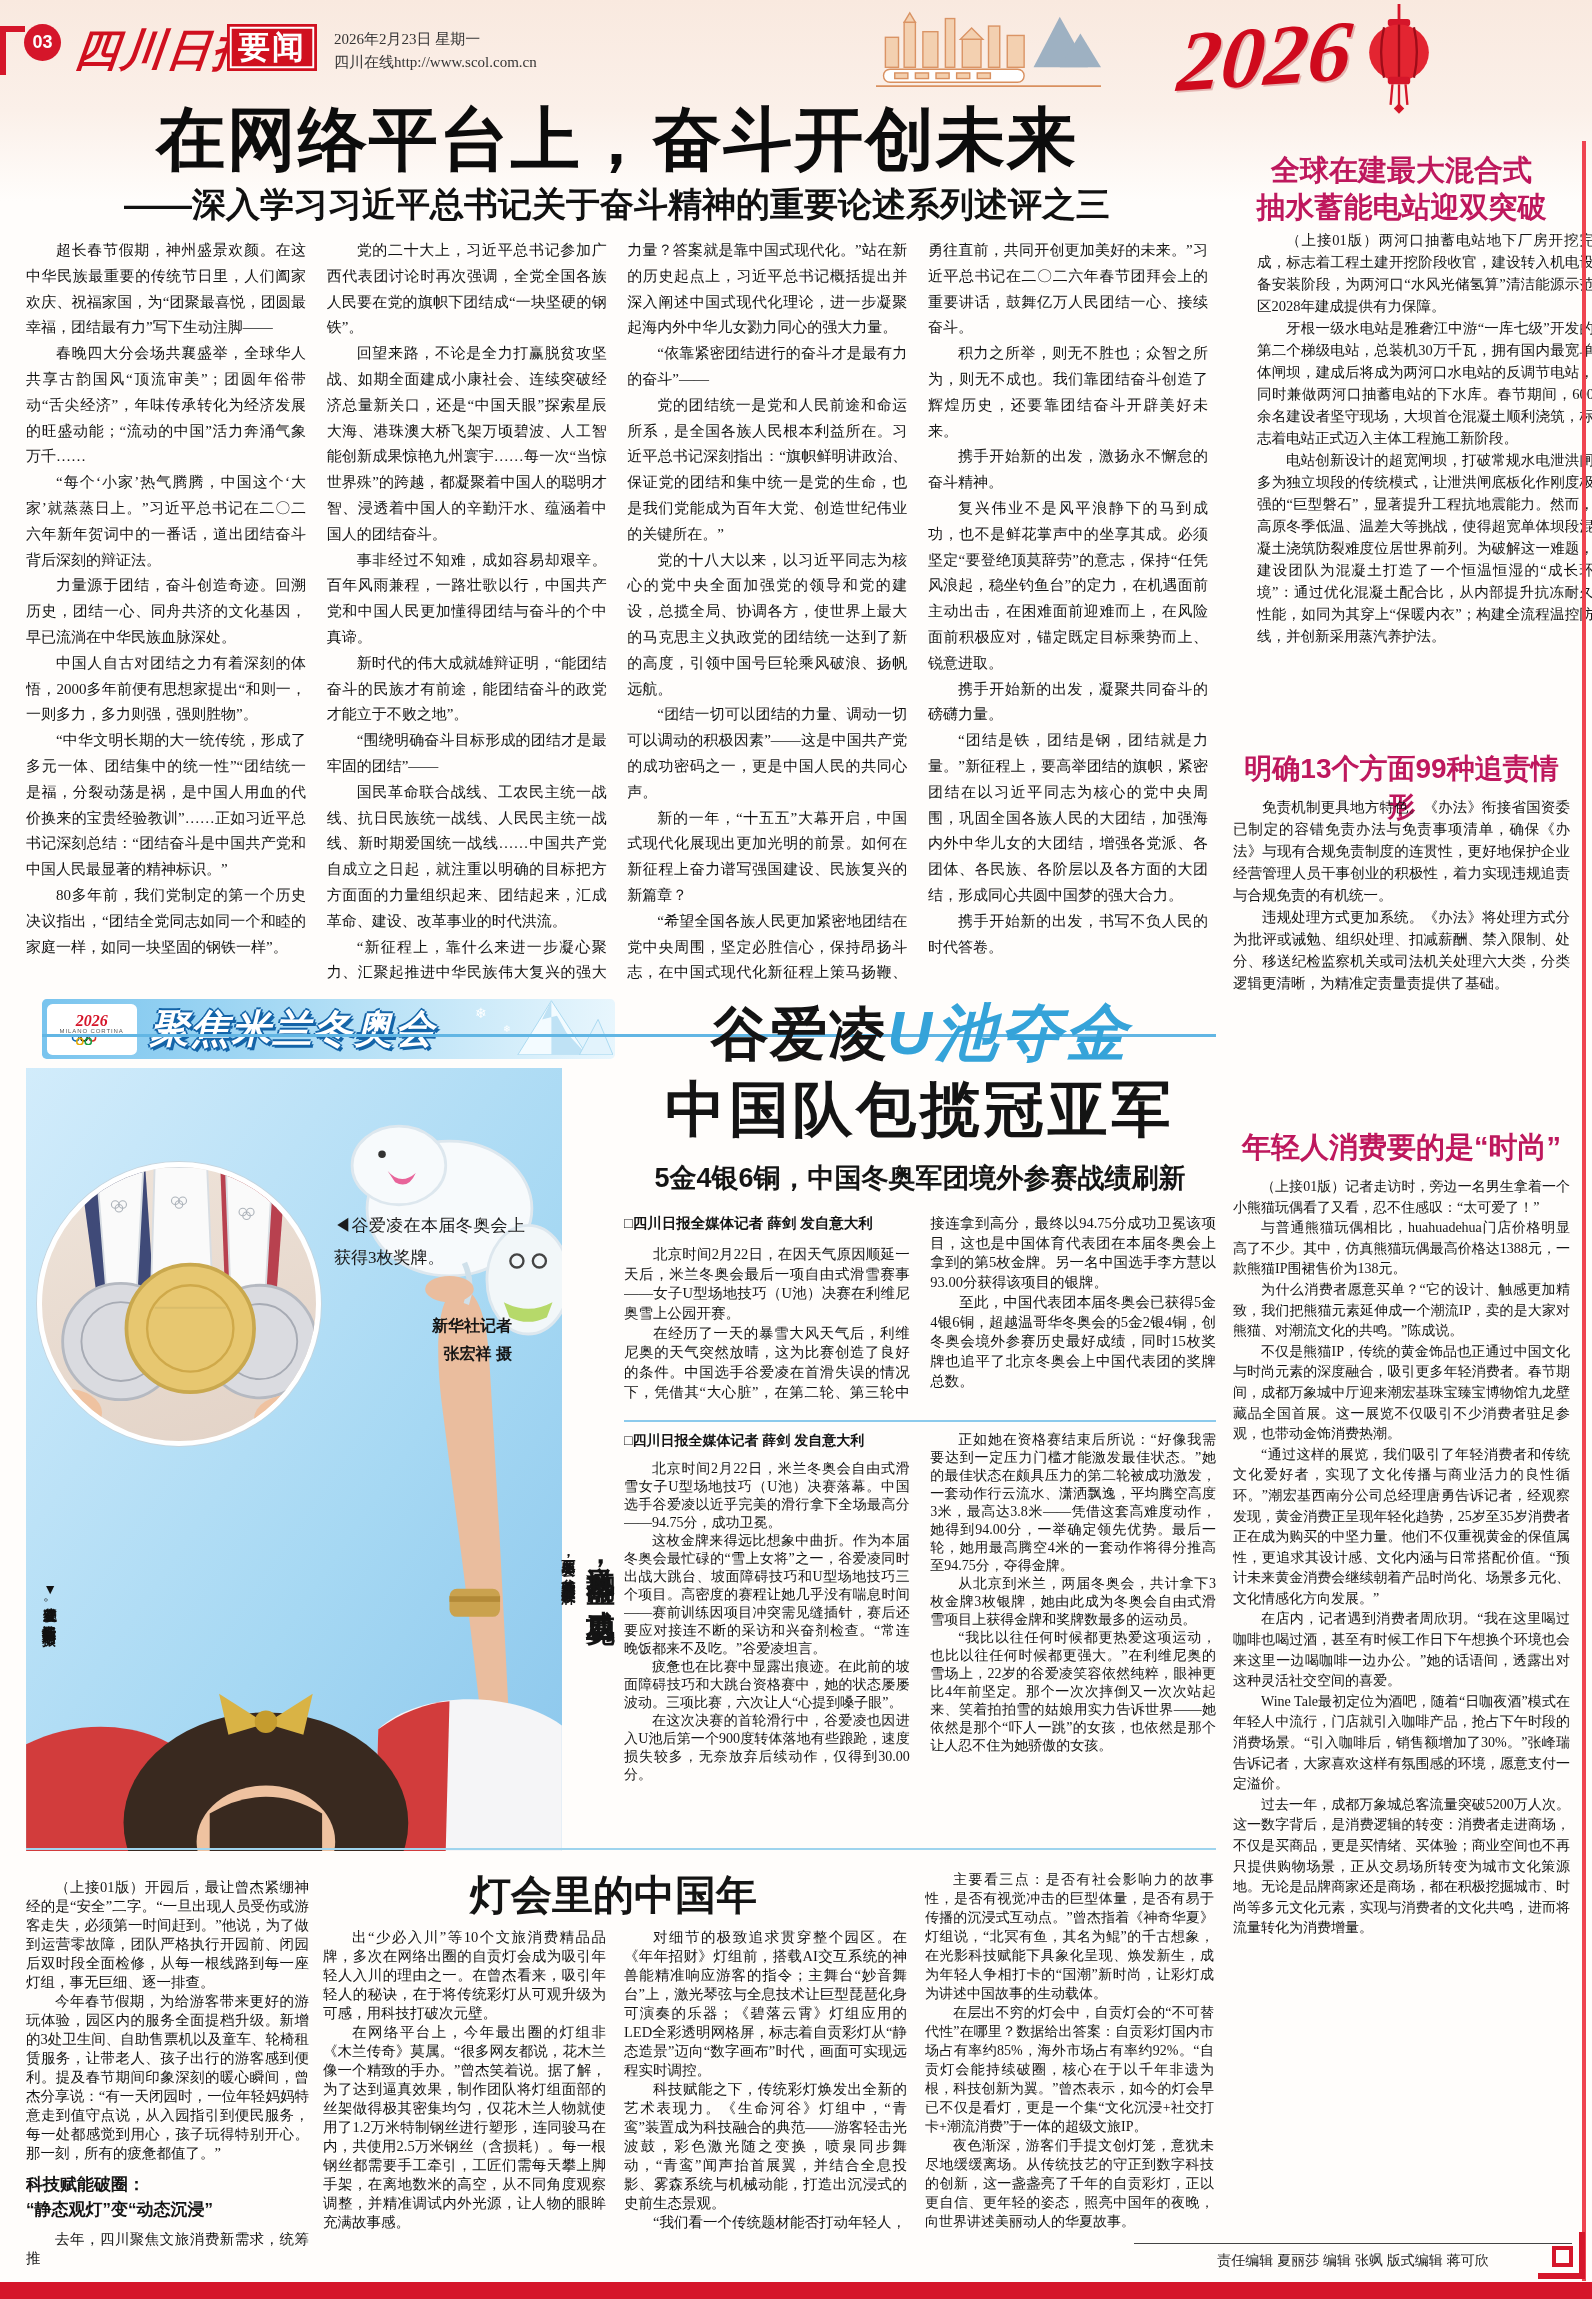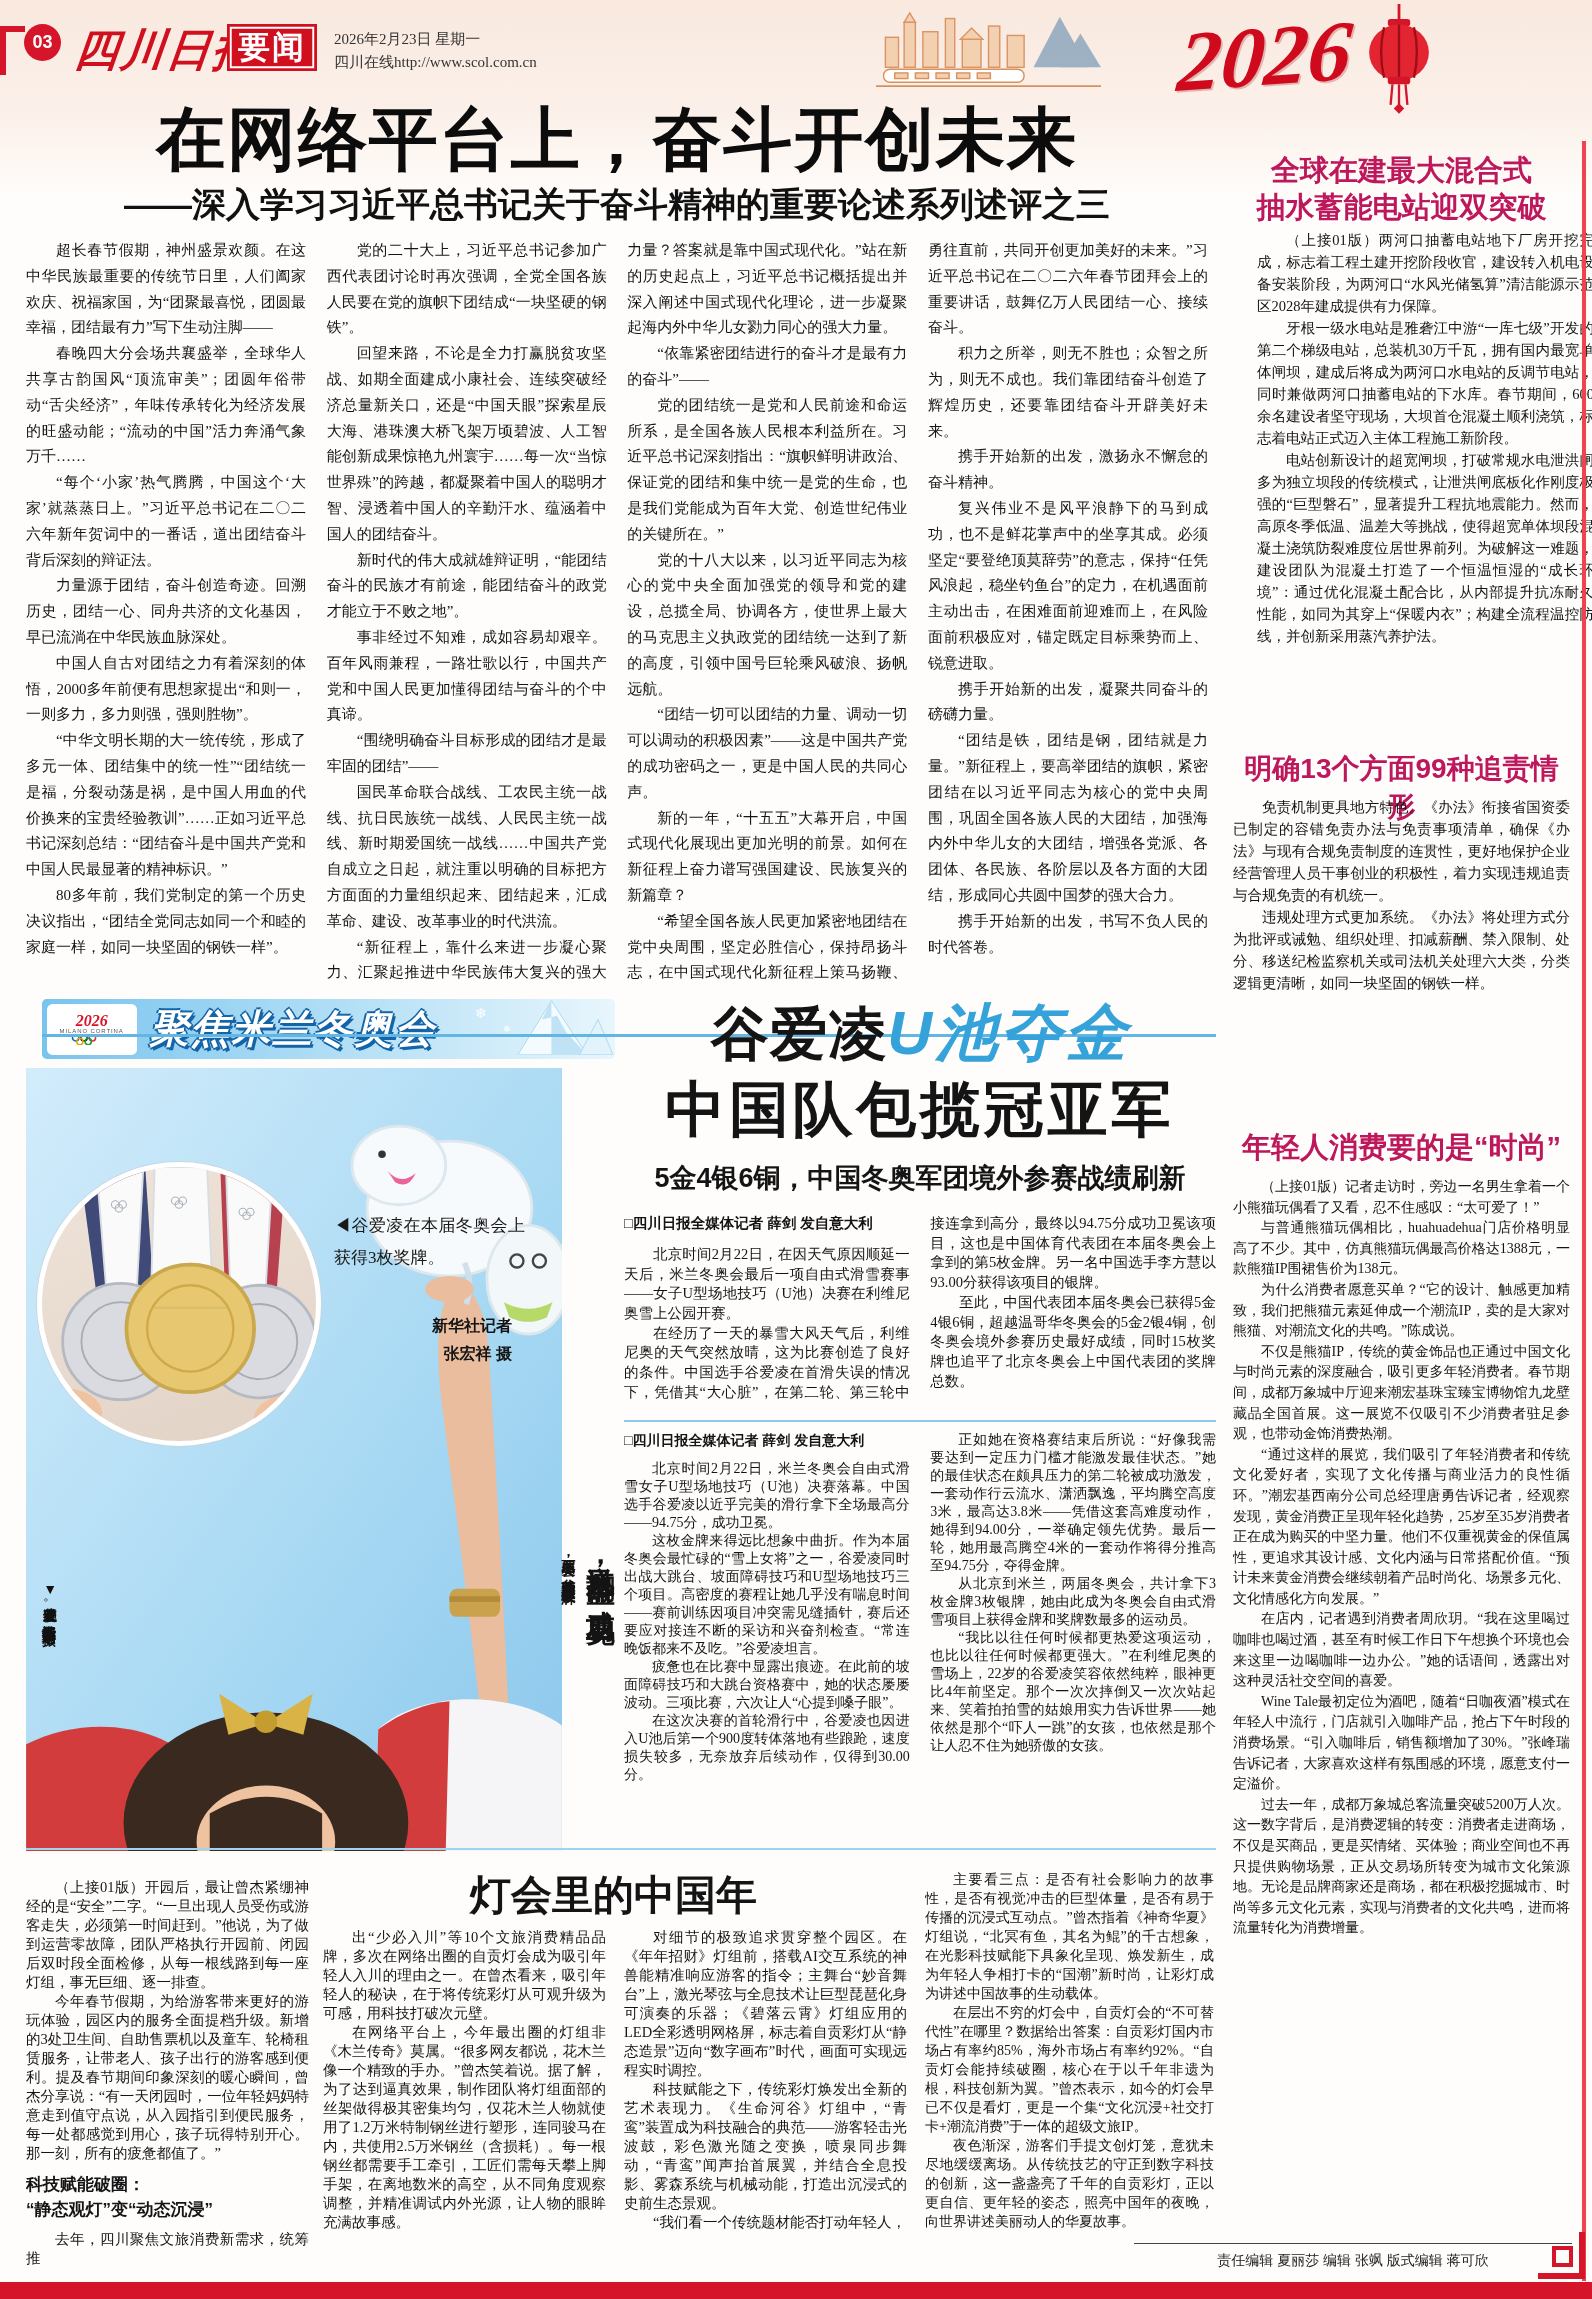--- a/index.html
+++ b/index.html
@@ -175,22 +175,22 @@
     <div>
         <p class="para">超长春节假期，神州盛景欢颜。在这中华民族最重要的传统节日里，人们阖家欢庆、祝福家国，为“团聚最喜悦，团圆最幸福，团结最有力”写下生动注脚——</p>
         <p class="para">春晚四大分会场共襄盛举，全球华人共享古韵国风“顶流审美”；团圆年俗带动“舌尖经济”，年味传承转化为经济发展的旺盛动能；“流动的中国”活力奔涌气象万千……</p>
         <p class="para">“每个‘小家’热气腾腾，中国这个‘大家’就蒸蒸日上。”习近平总书记在二〇二六年新年贺词中的一番话，道出团结奋斗背后深刻的辩证法。</p>
         <p class="para">力量源于团结，奋斗创造奇迹。回溯历史，团结一心、同舟共济的文化基因，早已流淌在中华民族血脉深处。</p>
         <p class="para">中国人自古对团结之力有着深刻的体悟，2000多年前便有思想家提出“和则一，一则多力，多力则强，强则胜物”。</p>
         <p class="para">“中华文明长期的大一统传统，形成了多元一体、团结集中的统一性”“团结统一是福，分裂动荡是祸，是中国人用血的代价换来的宝贵经验教训”……正如习近平总书记深刻总结：“团结奋斗是中国共产党和中国人民最显著的精神标识。”</p>
         <p class="para">80多年前，我们党制定的第一个历史决议指出，“团结全党同志如同一个和睦的家庭一样，如同一块坚固的钢铁一样”。</p>
         <p class="para">党的二十大上，习近平总书记参加广西代表团讨论时再次强调，全党全国各族人民要在党的旗帜下团结成“一块坚硬的钢铁”。</p>
         <p class="para">回望来路，不论是全力打赢脱贫攻坚战、如期全面建成小康社会、连续突破经济总量新关口，还是“中国天眼”探索星辰大海、港珠澳大桥飞架万顷碧波、人工智能创新成果惊艳九州寰宇……每一次“当惊世界殊”的跨越，都凝聚着中国人的聪明才智、浸透着中国人的辛勤汗水、蕴涵着中国人的团结奋斗。</p>
+        <p class="para">事非经过不知难，成如容易却艰辛。百年风雨兼程，一路壮歌以行，中国共产党和中国人民更加懂得团结与奋斗的个中真谛。</p>
         <p class="para">新时代的伟大成就雄辩证明，“能团结奋斗的民族才有前途，能团结奋斗的政党才能立于不败之地”。</p>
-        <p class="para">事非经过不知难，成如容易却艰辛。百年风雨兼程，一路壮歌以行，中国共产党和中国人民更加懂得团结与奋斗的个中真谛。</p>
         <p class="para">“围绕明确奋斗目标形成的团结才是最牢固的团结”——</p>
         <p class="para">国民革命联合战线、工农民主统一战线、抗日民族统一战线、人民民主统一战线、新时期爱国统一战线……中国共产党自成立之日起，就注重以明确的目标把方方面面的力量组织起来、团结起来，汇成革命、建设、改革事业的时代洪流。</p>
         <p class="para">“新征程上，靠什么来进一步凝心聚力、汇聚起推进中华民族伟大复兴的强大力量？答案就是靠中国式现代化。”站在新的历史起点上，习近平总书记概括提出并深入阐述中国式现代化理论，进一步凝聚起海内外中华儿女勠力同心的强大力量。</p>
         <p class="para">“依靠紧密团结进行的奋斗才是最有力的奋斗”——</p>
         <p class="para">党的团结统一是党和人民前途和命运所系，是全国各族人民根本利益所在。习近平总书记深刻指出：“旗帜鲜明讲政治、保证党的团结和集中统一是党的生命，也是我们党能成为百年大党、创造世纪伟业的关键所在。”</p>
         <p class="para">党的十八大以来，以习近平同志为核心的党中央全面加强党的领导和党的建设，总揽全局、协调各方，使世界上最大的马克思主义执政党的团结统一达到了新的高度，引领中国号巨轮乘风破浪、扬帆远航。</p>
         <p class="para">“团结一切可以团结的力量、调动一切可以调动的积极因素”——这是中国共产党的成功密码之一，更是中国人民的共同心声。</p>
         <p class="para">新的一年，“十五五”大幕开启，中国式现代化展现出更加光明的前景。如何在新征程上奋力谱写强国建设、民族复兴的新篇章？</p>
         <p class="para">“希望全国各族人民更加紧密地团结在党中央周围，坚定必胜信心，保持昂扬斗志，在中国式现代化新征程上策马扬鞭、勇往直前，共同开创更加美好的未来。”习近平总书记在二〇二六年春节团拜会上的重要讲话，鼓舞亿万人民团结一心、接续奋斗。</p>
         <p class="para">积力之所举，则无不胜也；众智之所为，则无不成也。我们靠团结奋斗创造了辉煌历史，还要靠团结奋斗开辟美好未来。</p>
@@ -209,21 +209,21 @@
   </div>
   <div class="sb-body" id="artA-body">
       <p class="para">（上接01版）两河口抽蓄电站地下厂房开挖完成，标志着工程土建开挖阶段收官，建设转入机电设备安装阶段，为两河口“水风光储氢算”清洁能源示范区2028年建成提供有力保障。</p>
       <p class="para">牙根一级水电站是雅砻江中游“一库七级”开发的第二个梯级电站，总装机30万千瓦，拥有国内最宽单体闸坝，建成后将成为两河口水电站的反调节电站，同时兼做两河口抽蓄电站的下水库。春节期间，600余名建设者坚守现场，大坝首仓混凝土顺利浇筑，标志着电站正式迈入主体工程施工新阶段。</p>
       <p class="para">电站创新设计的超宽闸坝，打破常规水电泄洪闸多为独立坝段的传统模式，让泄洪闸底板化作刚度极强的“巨型磐石”，显著提升工程抗地震能力。然而，高原冬季低温、温差大等挑战，使得超宽单体坝段混凝土浇筑防裂难度位居世界前列。为破解这一难题，建设团队为混凝土打造了一个恒温恒湿的“成长环境”：通过优化混凝土配合比，从内部提升抗冻耐久性能，如同为其穿上“保暖内衣”；构建全流程温控防线，并创新采用蒸汽养护法。</p>
     </div>
 
   <div class="sb-title" id="artB-title">明确13个方面99种追责情形</div>
   <div class="sb-body" id="artB-body">
       <p class="para">免责机制更具地方特色。《办法》衔接省国资委已制定的容错免责办法与免责事项清单，确保《办法》与现有合规免责制度的连贯性，更好地保护企业经营管理人员干事创业的积极性，着力实现违规追责与合规免责的有机统一。</p>
-      <p class="para">违规处理方式更加系统。《办法》将处理方式分为批评或诫勉、组织处理、扣减薪酬、禁入限制、处分、移送纪检监察机关或司法机关处理六大类，分类逻辑更清晰，如同一块坚固的钢铁一样。</p>
+      <p class="para">违规处理方式更加系统。《办法》将处理方式分为批评或诫勉、组织处理、扣减薪酬、禁入限制、处分、移送纪检监察机关或司法机关处理六大类，分类逻辑更清晰，为精准定责量责提供了基础。</p>
     </div>
 
   <div class="sb-title" id="artC-title">年轻人消费要的是“时尚”</div>
   <div class="sb-body" id="artC-body">
       <p class="para">（上接01版）记者走访时，旁边一名男生拿着一个小熊猫玩偶看了又看，忍不住感叹：“太可爱了！”</p>
       <p class="para">与普通熊猫玩偶相比，huahuadehua门店价格明显高了不少。其中，仿真熊猫玩偶最高价格达1388元，一款熊猫IP围裙售价为138元。</p>
       <p class="para">为什么消费者愿意买单？“它的设计、触感更加精致，我们把熊猫元素延伸成一个潮流IP，卖的是大家对熊猫、对潮流文化的共鸣。”陈成说。</p>
       <p class="para">不仅是熊猫IP，传统的黄金饰品也正通过中国文化与时尚元素的深度融合，吸引更多年轻消费者。春节期间，成都万象城中厅迎来潮宏基珠宝臻宝博物馆九龙壁藏品全国首展。这一展览不仅吸引不少消费者驻足参观，也带动金饰消费热潮。</p>
       <p class="para">“通过这样的展览，我们吸引了年轻消费者和传统文化爱好者，实现了文化传播与商业活力的良性循环。”潮宏基西南分公司总经理唐勇告诉记者，经观察发现，黄金消费正呈现年轻化趋势，25岁至35岁消费者正在成为购买的中坚力量。他们不仅重视黄金的保值属性，更追求其设计感、文化内涵与日常搭配价值。“预计未来黄金消费会继续朝着产品时尚化、场景多元化、文化情感化方向发展。”</p>
       <p class="para">在店内，记者遇到消费者周欣玥。“我在这里喝过咖啡也喝过酒，甚至有时候工作日下午想换个环境也会来这里一边喝咖啡一边办公。”她的话语间，透露出对这种灵活社交空间的喜爱。</p>

